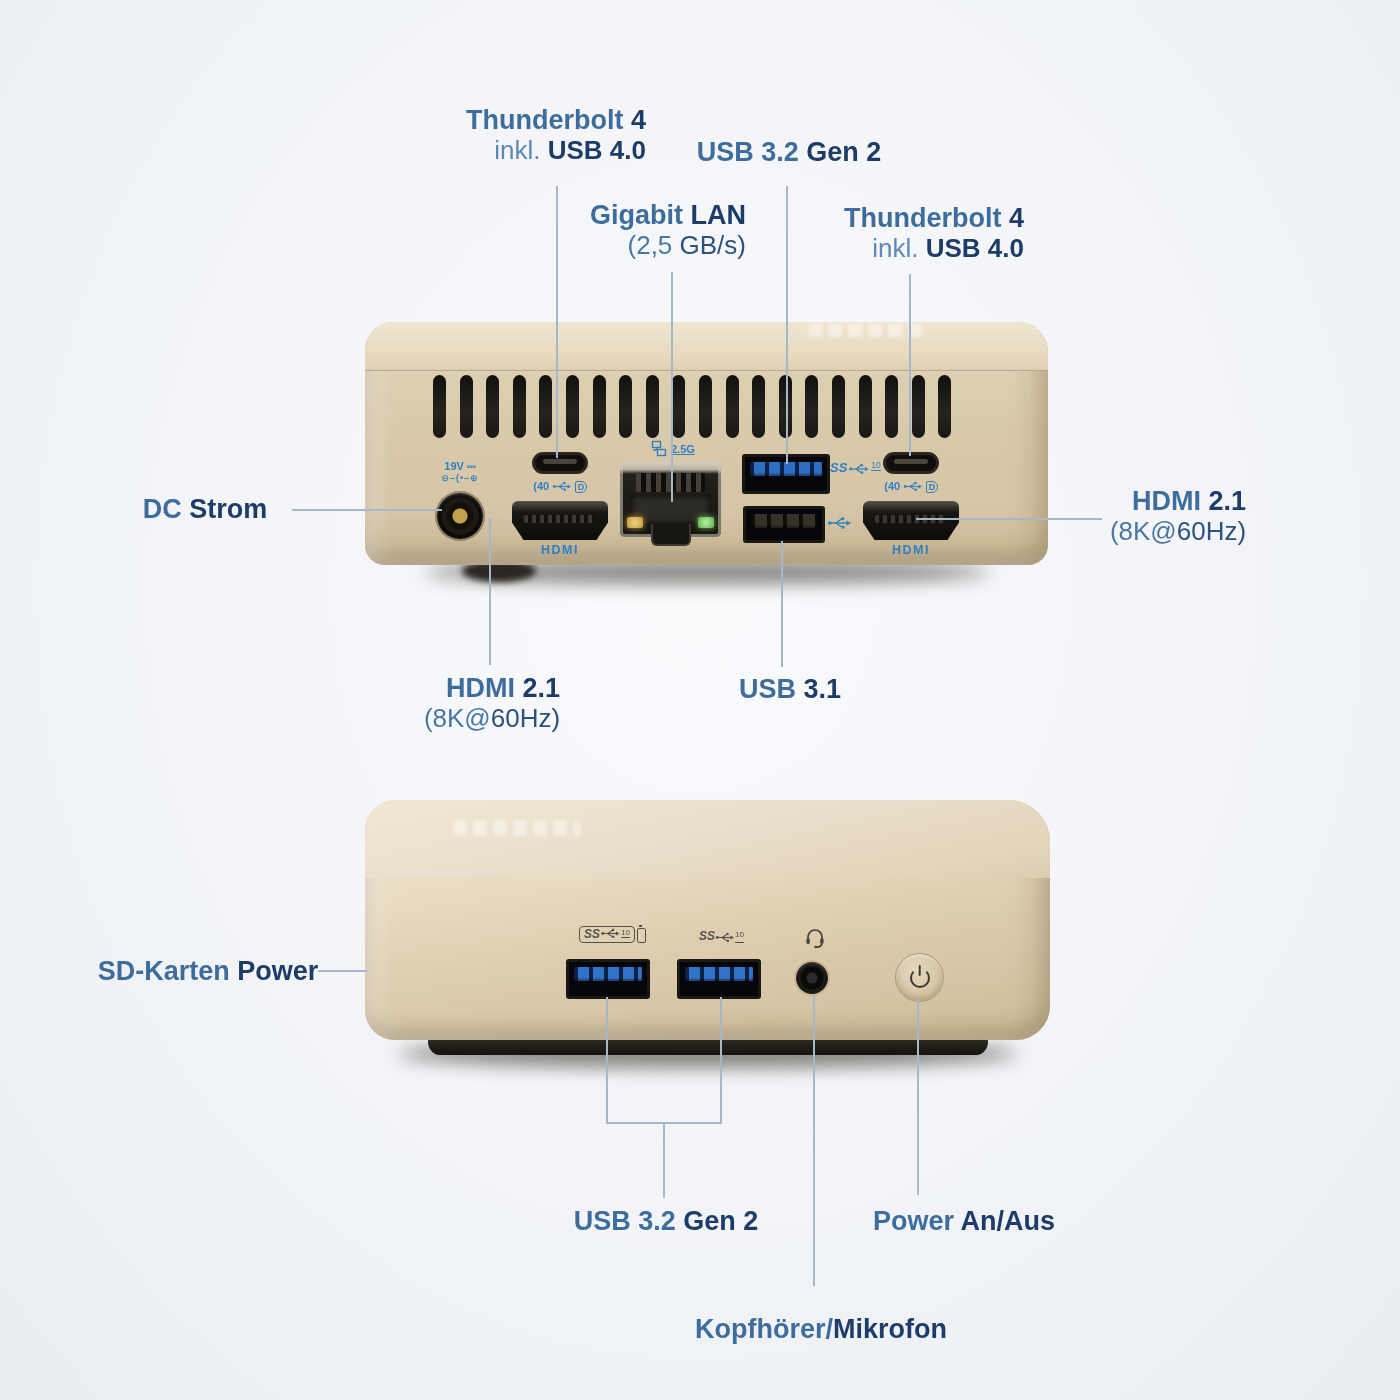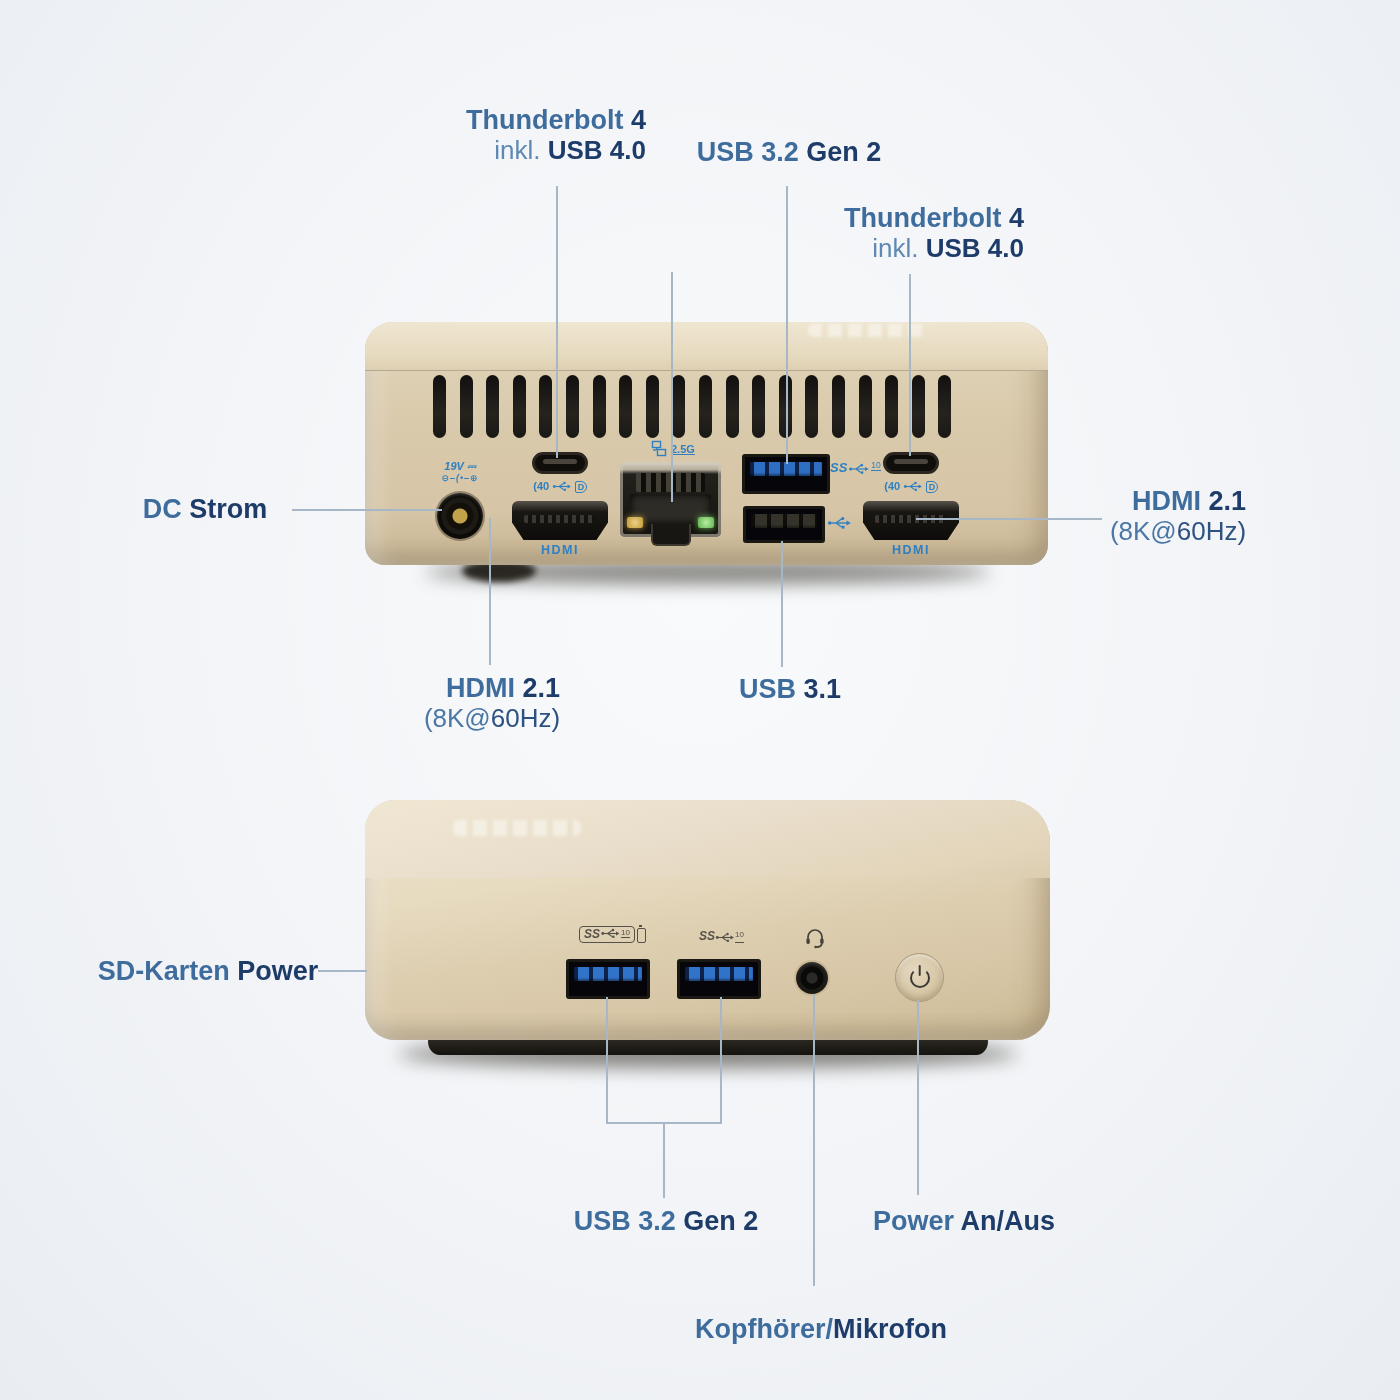--- a/index.html
+++ b/index.html
@@ -38,21 +38,21 @@
   .foot{position:absolute;z-index:0;border-radius:50%;background:#2a2722;filter:blur(3px);}
   .base-bar{position:absolute;z-index:1;background:linear-gradient(180deg,#464135 0%,#26231d 55%,#15130f 100%);
     border-radius:14px/60%;}
 
   
   .vents{position:absolute;display:flex;gap:13.6px;}
   .vent{width:13px;height:63px;border-radius:7px;background:linear-gradient(180deg,#121110,#26231e 60%,#1a1815);}
 
   
   .port{position:absolute;}
-  .blue-mark{color:#2f80c3;font-weight:700;font-style:italic;}
+  .blue-mark{color:#2f80c3;font-weight:700;}
   
   .dc-mark{font-size:11px;line-height:12px;text-align:center;}
   .dc-mark .pol{font-size:9px;letter-spacing:1px;}
   .dc-jack{width:46px;height:46px;border-radius:50%;
     background:radial-gradient(circle,#c2a24a 0 7px,#121008 8px 13px,#1d1a15 14px 18px,#0c0b08 19px);
     box-shadow:0 0 0 2px rgba(80,68,48,.5), inset 0 2px 3px rgba(255,255,255,.15);}
   
   .usbc{width:56px;height:22px;border-radius:11px;background:#0f0e0b;border:3px solid #2b2720;box-sizing:border-box;}
   .usbc::after{content:"";display:block;margin:4px auto 0;width:34px;height:5px;border-radius:3px;background:#4a453c;}
   .tb-ic{display:flex;align-items:center;justify-content:center;gap:3px;color:#2f80c3;
@@ -289,20 +289,24 @@
 
   <div class="ann" style="left:556px;top:105px;">
     <div class="l1"><span class="c-steel">Thunderbolt </span><span class="c-navy">4</span></div>
     <div class="l2"><span class="c-light">inkl. </span><span class="c-navy">USB 4.0</span></div>
   </div>
 
   <div class="ann" style="left:789px;top:137px;">
     <div class="l1"><span class="c-steel">USB 3.2 </span><span class="c-navy">Gen 2</span></div>
   </div>
 
+  <div class="ann" style="left:668px;top:200px;">
+    <div class="l1"><span class="c-steel">Gigabit </span><span class="c-navy">LAN</span></div>
+    <div class="l2"><span class="c-substeel">(2,5 </span><span class="c-subnavy">GB/s)</span></div>
+  </div>
 
   <div class="ann" style="left:934px;top:203px;">
     <div class="l1"><span class="c-steel">Thunderbolt </span><span class="c-navy">4</span></div>
     <div class="l2"><span class="c-light">inkl. </span><span class="c-navy">USB 4.0</span></div>
   </div>
 
   <div class="ann" style="left:205px;top:494px;">
     <div class="l1"><span class="c-steel">DC </span><span class="c-navy">Strom</span></div>
   </div>
 

